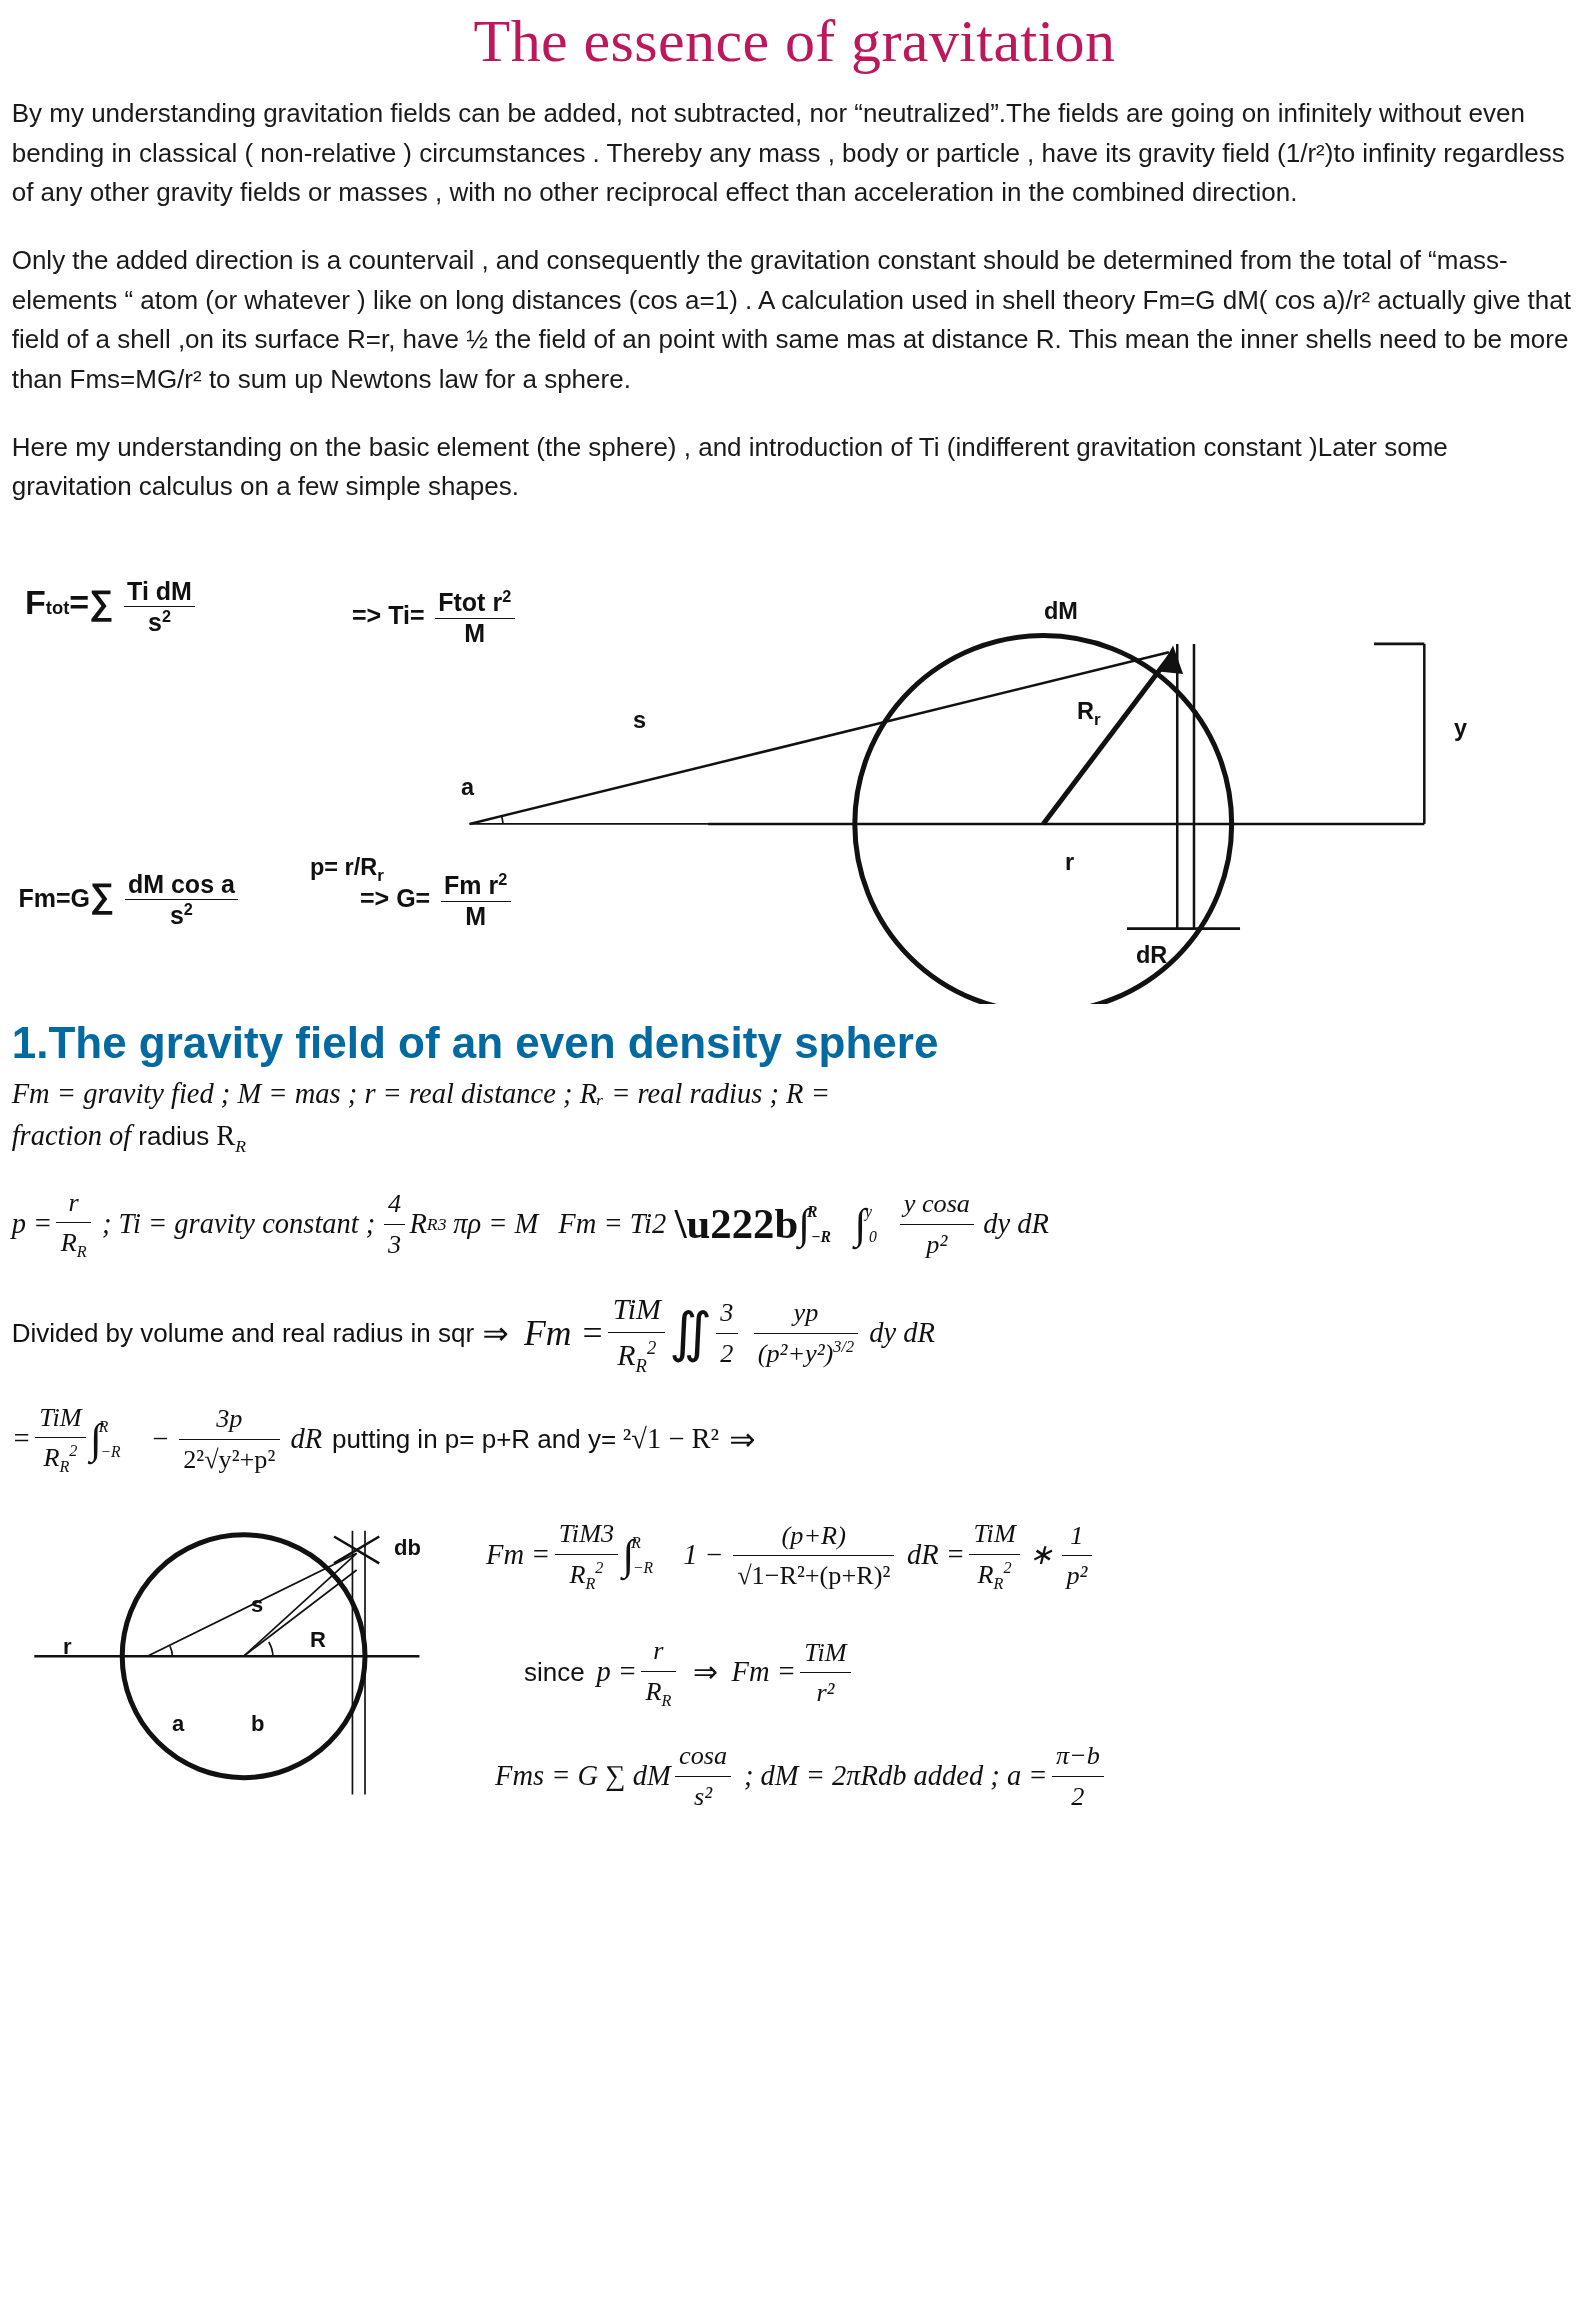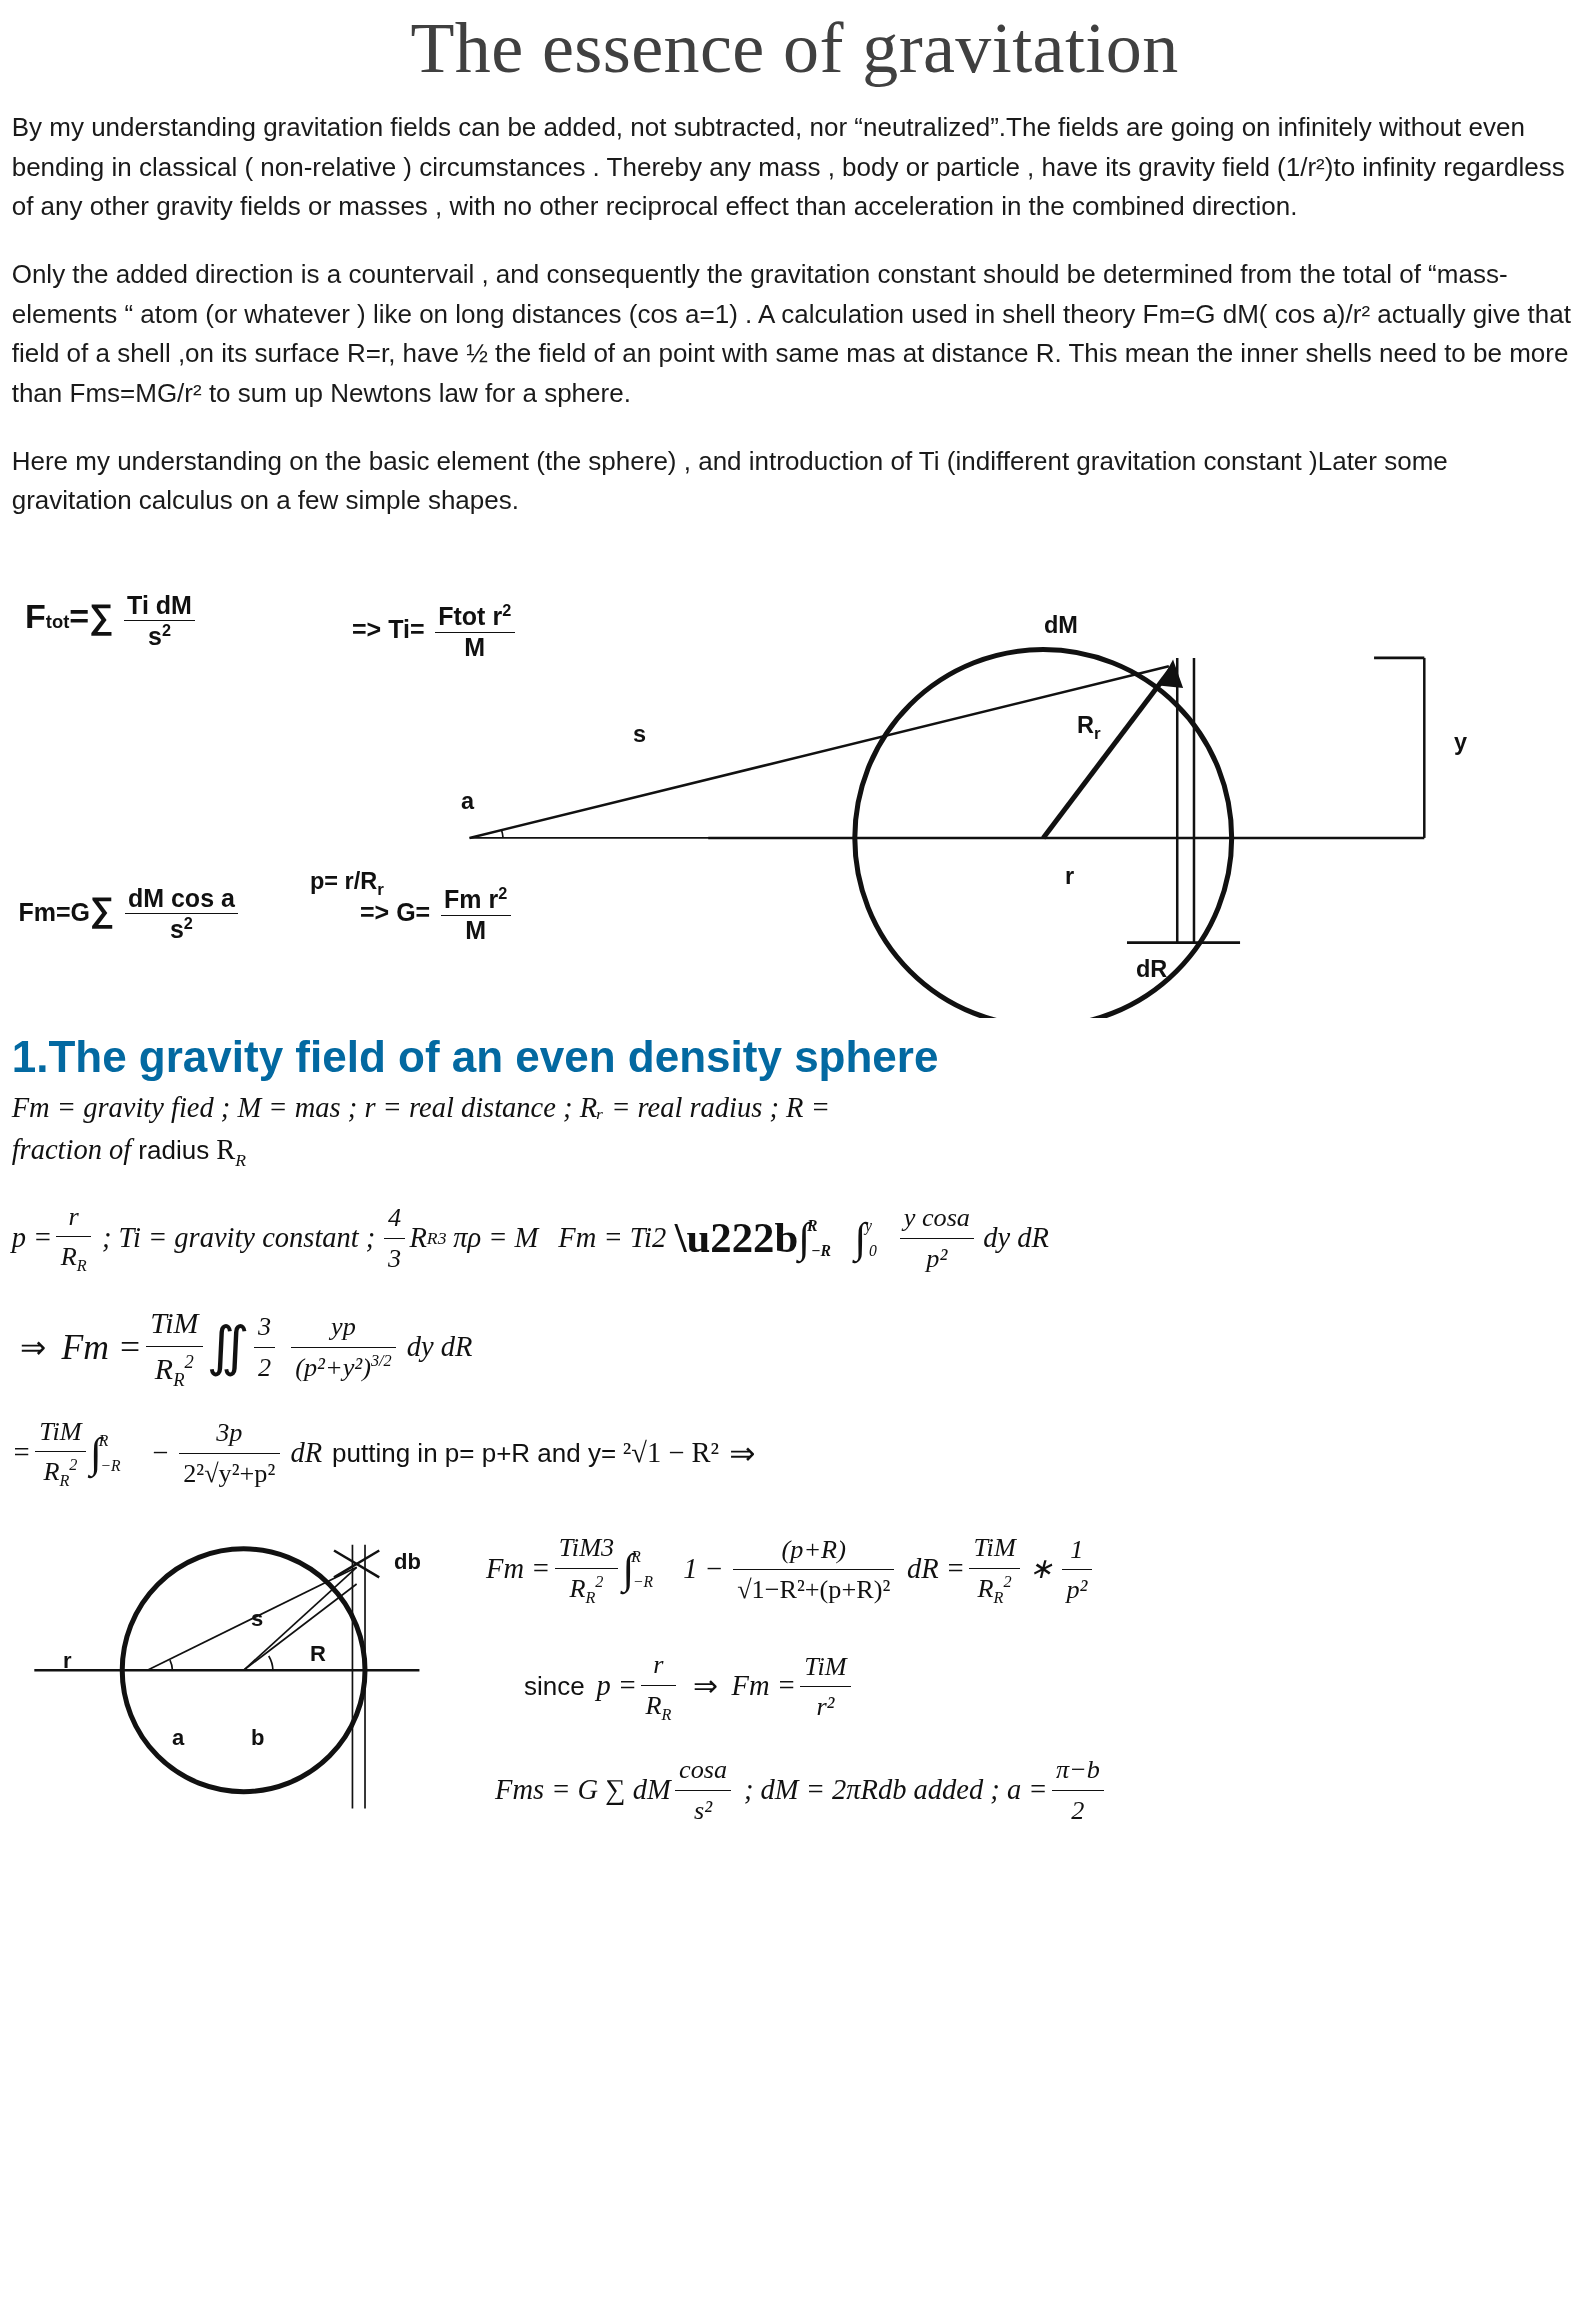--- a/index.html
+++ b/index.html
@@ -18,22 +18,22 @@
   .page {
     position: relative;
     width: 1589px;
     height: 2319px;
     padding: 0;
     box-sizing: border-box;
   }
   .title {
     text-align: center;
     font-family: "Liberation Serif", serif;
-    color: #404040;
-    font-size: 72px;
+    color: #be185d;
+    font-size: 60px;
     font-weight: normal;
     margin: 6.7px 0 18.4px 0;
     letter-spacing: 0.4px;
   }
   .body-text {
     font-size: 26px;
     line-height: 1.52;
     margin: 0 15px 28.5px 11.7px;
     color: #1a1a1a;
   }
@@ -238,20 +238,21 @@
       <span style="font-size:0.55em; position:relative; left:-18.4px; top:11.7px;">0</span>
     </span>
     <span class="mfrac">
         <span class="num">y cosa</span>
         <span class="den">p²</span>
       </span>
     <span style="margin-left:5px;">dy dR</span>
   </div>
 
   <div class="math row" style="margin-top:22px;">
+    <span class="plaintext" style="font-style:normal;">Divided by  volume and real radius in sqr</span>
     <span class="up" style="margin:0 8.4px; font-size:1.1em;">⇒</span>
     <span style="font-size:1.25em; margin-left:6.7px;">Fm =</span>
     <span class="mfrac" style="font-size:1.05em;">
         <span class="num">TiM</span>
         <span class="den"><span>R</span><span class="sub">R</span><span class="sup">2</span></span>
       </span>
     <span class="intg" style="font-size:1.9em;">∬</span>
     <span class="mfrac">
         <span class="num">3</span>
         <span class="den">2</span>

